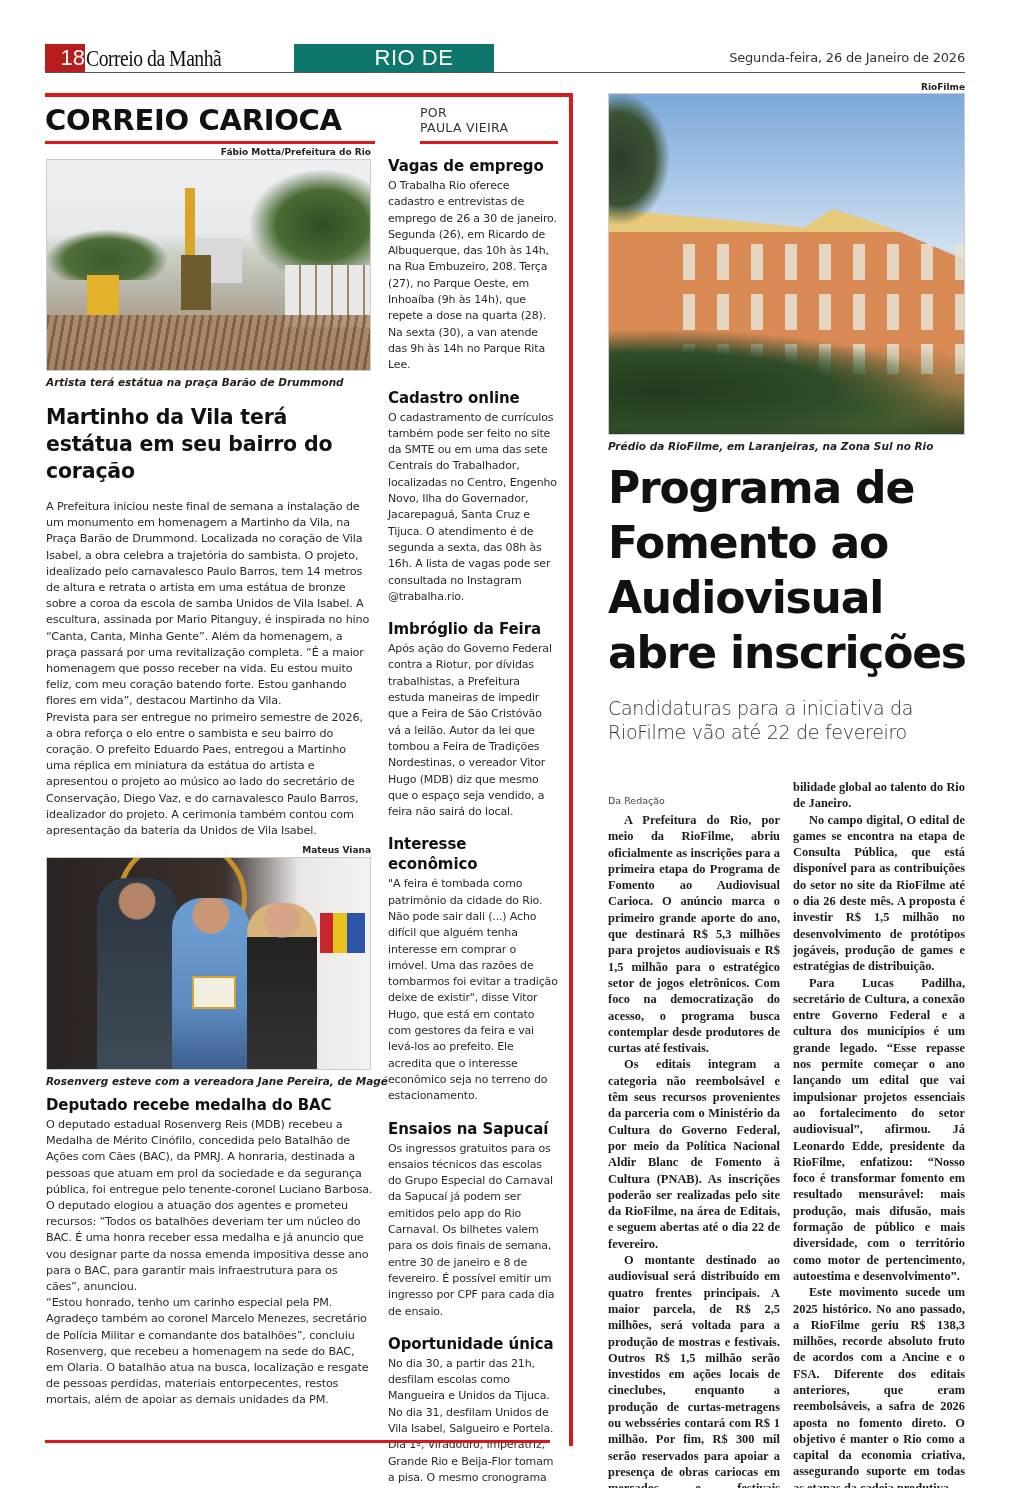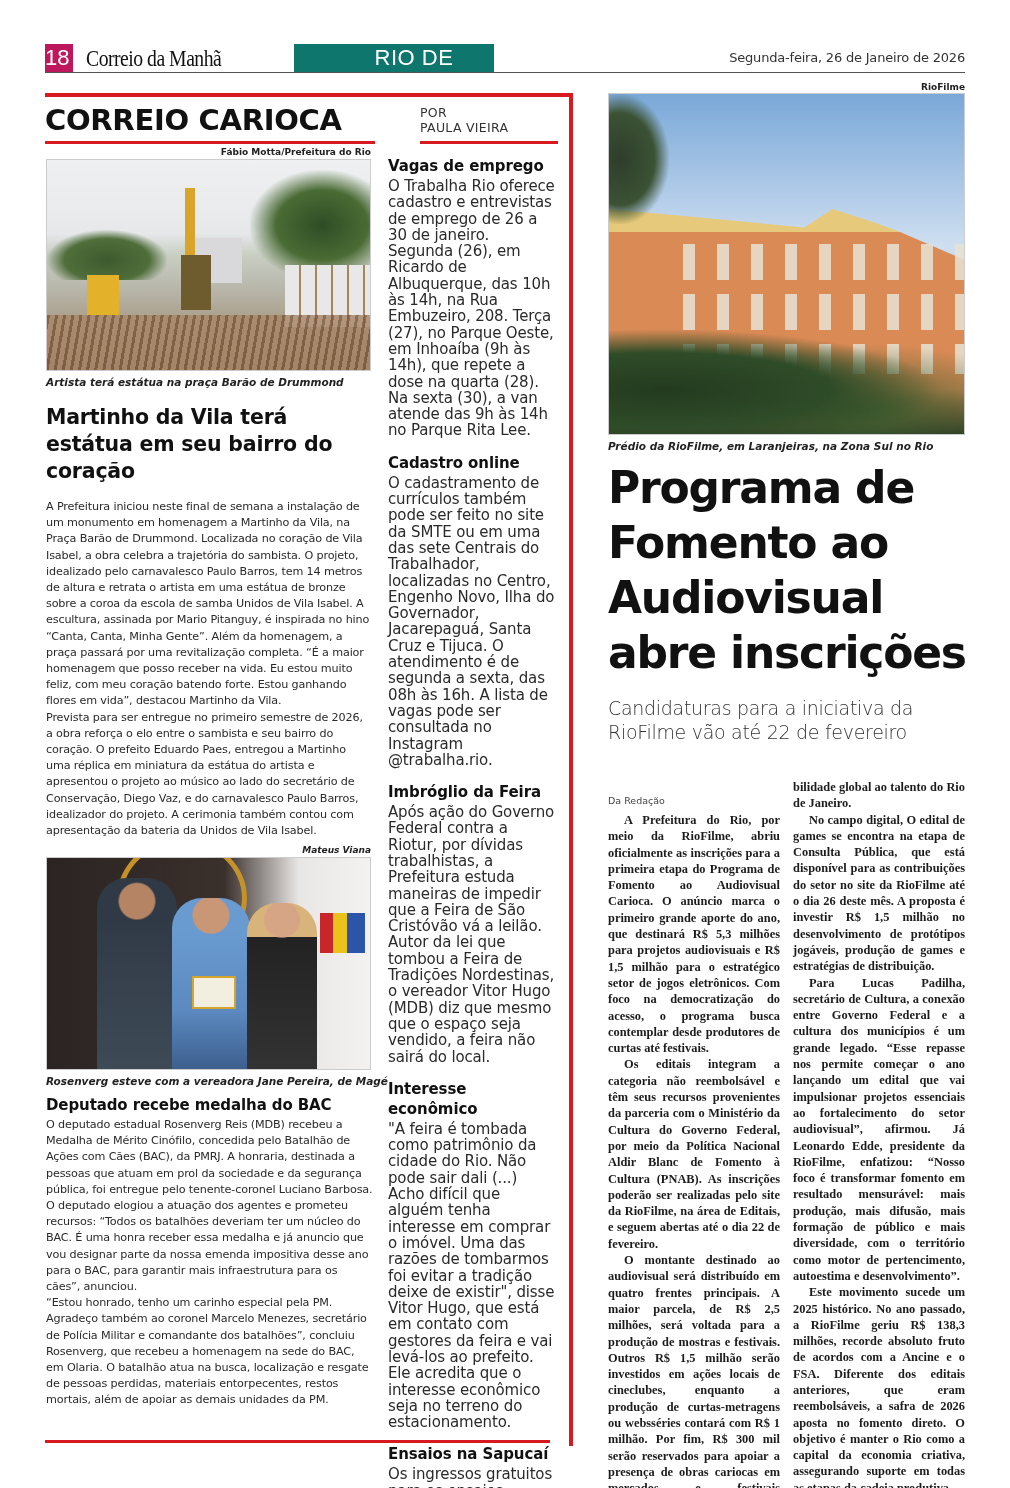--- a/index.html
+++ b/index.html
@@ -1,22 +1,22 @@
 <!DOCTYPE html>
 <html><head>
 <meta charset="utf-8">
 <style>
   * { box-sizing: border-box; margin: 0; padding: 0; }
   html, body { width: 1010px; height: 1488px; background: #ffffff; overflow: hidden; }
   body { position: relative; font-family: "DejaVu Sans", sans-serif; color: #1a1a1a; }
 
   
   .masthead { position: absolute; left: 45px; top: 44px; width: 920px; height: 29px; border-bottom: 1px solid #555; }
-  .page-num { position: absolute; left: 0; top: 0; width: 28px; height: 28px; background: #be185d; color: #fff;
-    font-family: "Liberation Sans", sans-serif; font-size: 22px; line-height: 28px; text-align: left; }
+  .page-num { position: absolute; left: 0; top: 0; width: 40px; height: 28px; background: #b91c1c; color: #fff;
+    font-family: "Liberation Sans", sans-serif; font-size: 22px; line-height: 28px; text-align: right; }
   .paper-name { position: absolute; left: 41px; top: 1px; font-family: "Liberation Serif", serif; font-size: 24px;
     line-height: 26px; letter-spacing: -0.6px; transform: scaleX(0.82); transform-origin: left center; color: #111; }
   .section-badge { position: absolute; left: 249px; top: 0; width: 200px; height: 28px; background: #0f766e; color: #fff;
     font-family: "Liberation Sans", sans-serif; font-size: 22px; line-height: 28px; text-align: center; letter-spacing: 0.5px; padding-left: 40px; }
   .dateline { position: absolute; right: 0; top: 6px; font-family: "DejaVu Sans", sans-serif; font-size: 13px; color: #333; letter-spacing: -0.2px; }
 
   
   .cc-box { position: absolute; left: 45px; top: 93px; width: 528px; height: 1353px;
     border-top: 4px solid #d71920; border-right: 4px solid #d71920; }
   .cc-title { position: absolute; left: 45px; top: 103px; font-family: "DejaVu Sans", sans-serif; font-weight: bold;
@@ -64,21 +64,21 @@
   .photo-riofilme .tree-l { position:absolute; left:-10px; top:0; width:70px; height:130px; background: radial-gradient(ellipse at 30% 50%, #2e3d2b 0%, #3b5234 50%, transparent 72%); }
   .photo-riofilme .bush { position:absolute; left:0; bottom:0; width:100%; height:110px;
     background: radial-gradient(ellipse at 15% 60%, #233a1f 0%, #2f4c28 40%, transparent 65%), radial-gradient(ellipse at 70% 80%, #3e5e2e 0%, transparent 55%), linear-gradient(transparent 60%, #2a3324 100%); }
 
   
   .col { position: absolute; }
   .col p, .body-text { font-size: 11.2px; line-height: 16.2px; color: #2a2a2a; letter-spacing: -0.15px; }
   .headline-main { font-size: 20.5px; line-height: 27px; color: #111; letter-spacing: -0.2px; }
   .subhead { font-size: 15px; font-weight: bold; line-height: 19px; color: #111; letter-spacing: -0.1px; margin-top: 10px; margin-bottom: 2px; }
   .side-subhead { font-size: 15px; font-weight: bold; line-height: 20px; color: #111; letter-spacing: -0.1px; margin-bottom: 2px; }
-  .side-col p { font-size: 15px; line-height: 16.3px; }
+  .side-col p { font-size: 11px; line-height: 16.3px; }
   .side-block { margin-bottom: 14px; }
 
   
   .main-headline { position: absolute; left: 608px; top: 460px; width: 370px; font-family: "DejaVu Sans", sans-serif;
     font-weight: bold; font-size: 44px; line-height: 55px; letter-spacing: -1.2px; color: #111; }
   .deck { position: absolute; left: 608px; top: 696px; width: 370px; font-size: 19px; line-height: 24px; color: #333; letter-spacing: -0.3px; font-weight: 300; }
   .byline { position: absolute; left: 608px; top: 795px; font-size: 9.5px; color: #444; }
   .serif-col { position: absolute; font-family: "Liberation Serif", serif; font-size: 12.4px; line-height: 16.3px; color: #1c1c1c; text-align: justify; hyphens: auto; font-weight: bold; }
   .serif-col p { text-indent: 16px; }
   .serif-col p.noindent { text-indent: 0; }
@@ -114,21 +114,21 @@
   <div class="rods"></div>
 </div>
 <div class="caption" style="left:46px; top:376px;">Artista terá estátua na praça Barão de Drummond</div>
 
 <div class="col" style="left:46px; top:404px; width:326px;">
   <h2 class="headline-main">Martinho da Vila terá estátua em seu bairro do coração</h2>
   <p class="body-text" style="margin-top:14px;">A Prefeitura iniciou neste final de semana a instalação de um monumento em homenagem a Martinho da Vila, na Praça Barão de Drummond. Localizada no coração de Vila Isabel, a obra celebra a trajetória do sambista. O projeto, idealizado pelo carnavalesco Paulo Barros, tem 14 metros de altura e retrata o artista em uma estátua de bronze sobre a coroa da escola de samba Unidos de Vila Isabel. A escultura, assinada por Mario Pitanguy, é inspirada no hino “Canta, Canta, Minha Gente”. Além da homenagem, a praça passará por uma revitalização completa. “É a maior homenagem que posso receber na vida. Eu estou muito feliz, com meu coração batendo forte. Estou ganhando flores em vida”, destacou Martinho da Vila.</p>
   <p class="body-text">Prevista para ser entregue no primeiro semestre de 2026, a obra reforça o elo entre o sambista e seu bairro do coração. O prefeito Eduardo Paes, entregou a Martinho uma réplica em miniatura da estátua do artista e apresentou o projeto ao músico ao lado do secretário de Conservação, Diego Vaz, e do carnavalesco Paulo Barros, idealizador do projeto. A cerimonia também contou com apresentação da bateria da Unidos de Vila Isabel.</p>
 </div>
 
-<div class="credit" style="left:46px; top:845px; width:325px;font-style:italic;">Mateus Viana</div>
+<div class="credit" style="left:46px; top:845px; width:325px;">Mateus Viana</div>
 <div class="photo photo-bac">
   <div class="emblem"></div>
   <div class="p1"></div>
   <div class="p2"></div>
   <div class="cert"></div>
   <div class="p3"></div>
   <div class="flags"></div>
 </div>
 <div class="caption" style="left:46px; top:1075px;">Rosenverg esteve com a vereadora Jane Pereira, de Magé</div>
 

